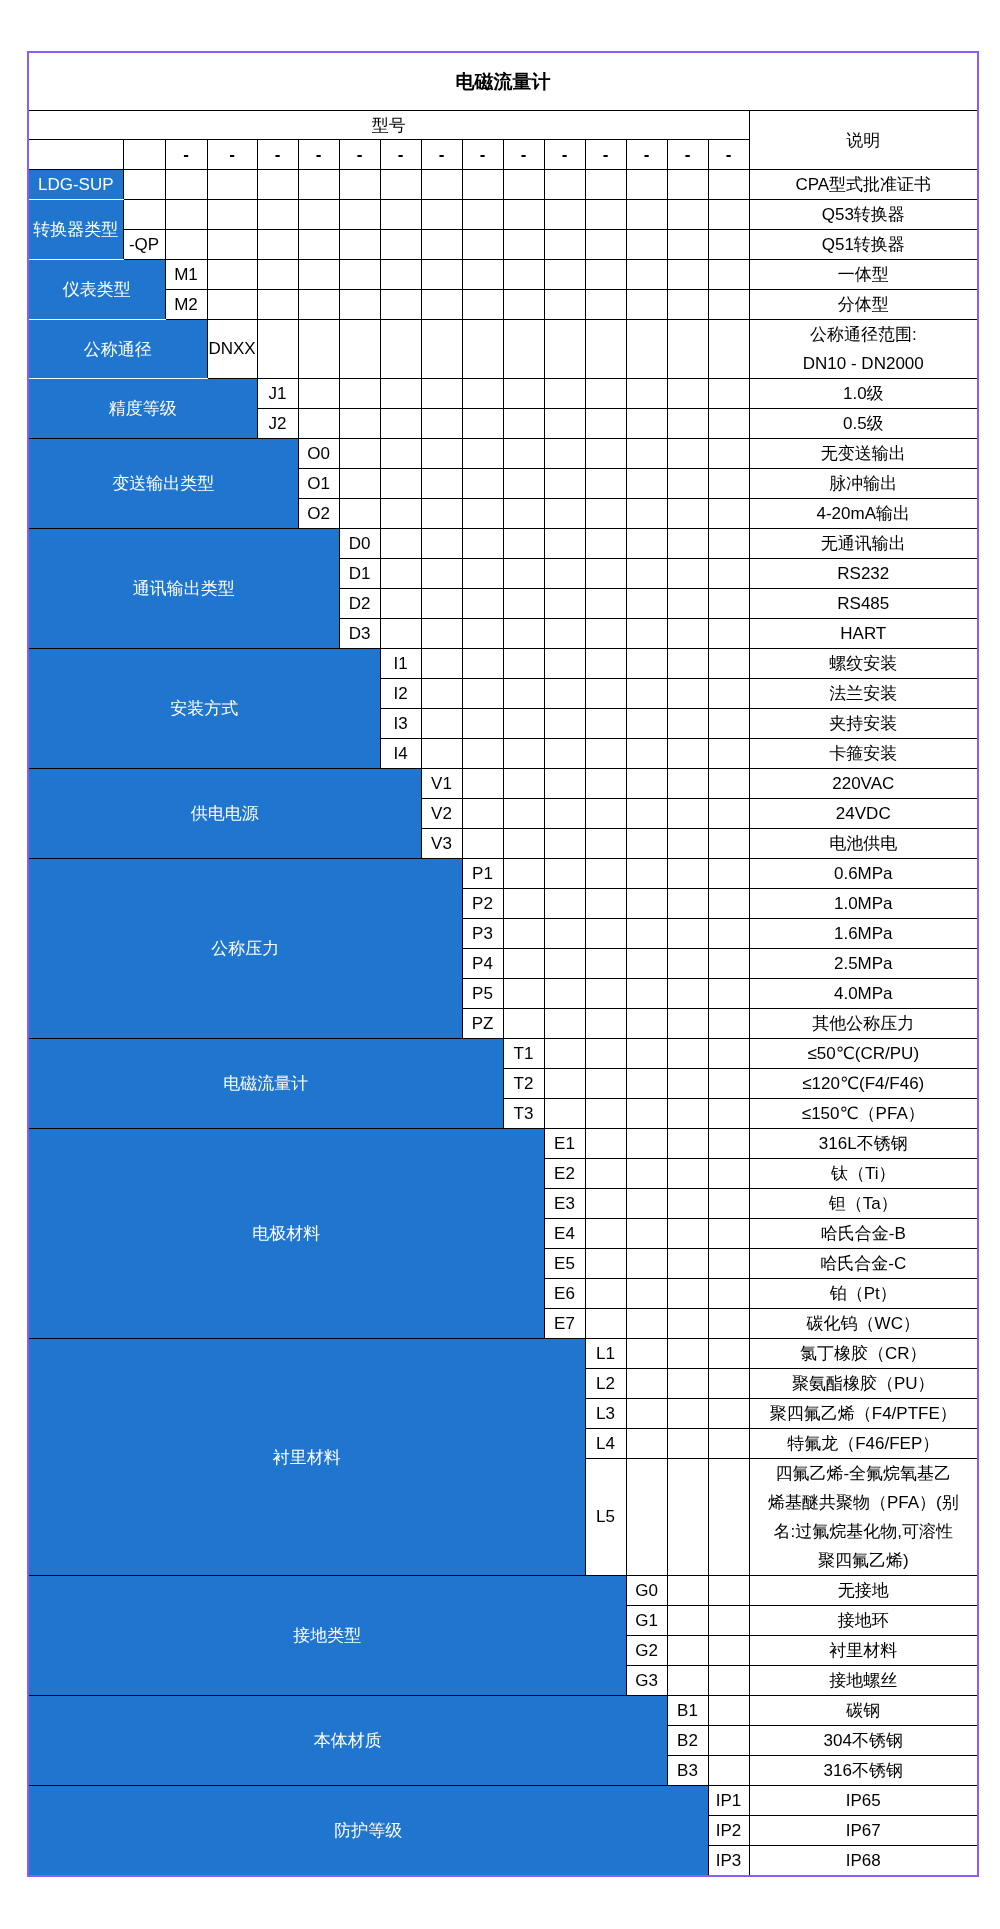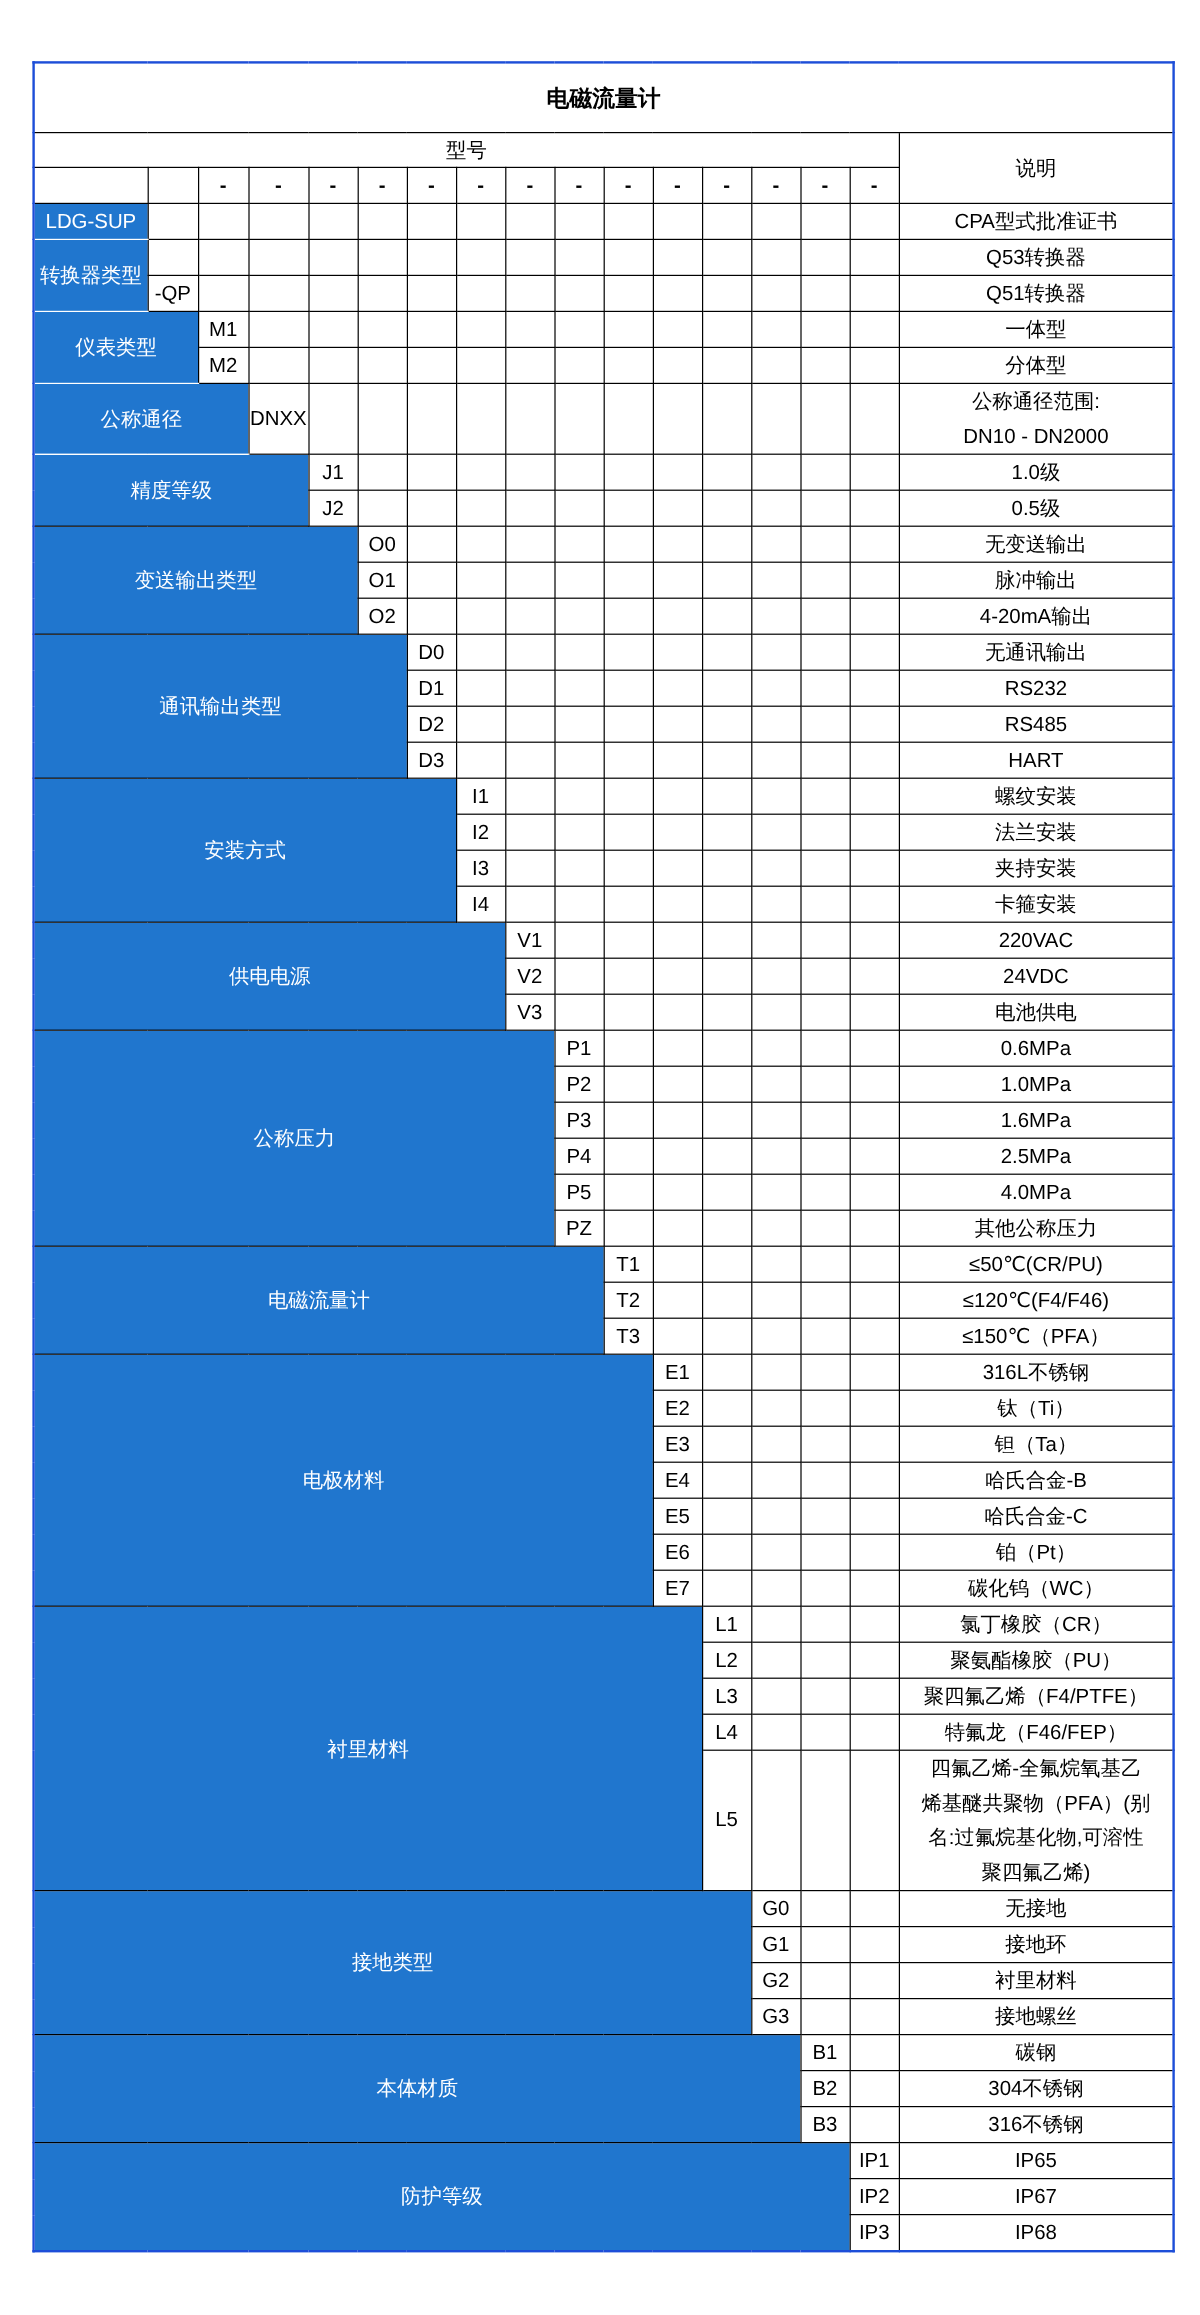--- a/index.html
+++ b/index.html
@@ -4,21 +4,21 @@
 <style>
   html,body{margin:0;padding:0;}
   body{
     width:1000px;height:1929px;background:#ffffff;
     font-family:"Liberation Sans","DejaVu Sans",sans-serif;color:#000;
   }
   .page{width:1000px;height:1929px;}
   table.spec{
     border-collapse:collapse;table-layout:fixed;
     width:950px;margin:51px 0 0 27px;
-    border:2px solid #1d4ed8;
+    border:2px solid #8b5cf6;
   }
   td,th{
     border:1px solid #000;
     text-align:center;vertical-align:middle;
     font-size:17px;font-weight:400;padding:0;overflow:hidden;
   }
   tr.title-row th{font-size:19px;font-weight:700;height:57px;}
   tr.header-row th{height:28px;}
   #dash-row{height:30px;}
   #dash-row td{font-weight:700;}

